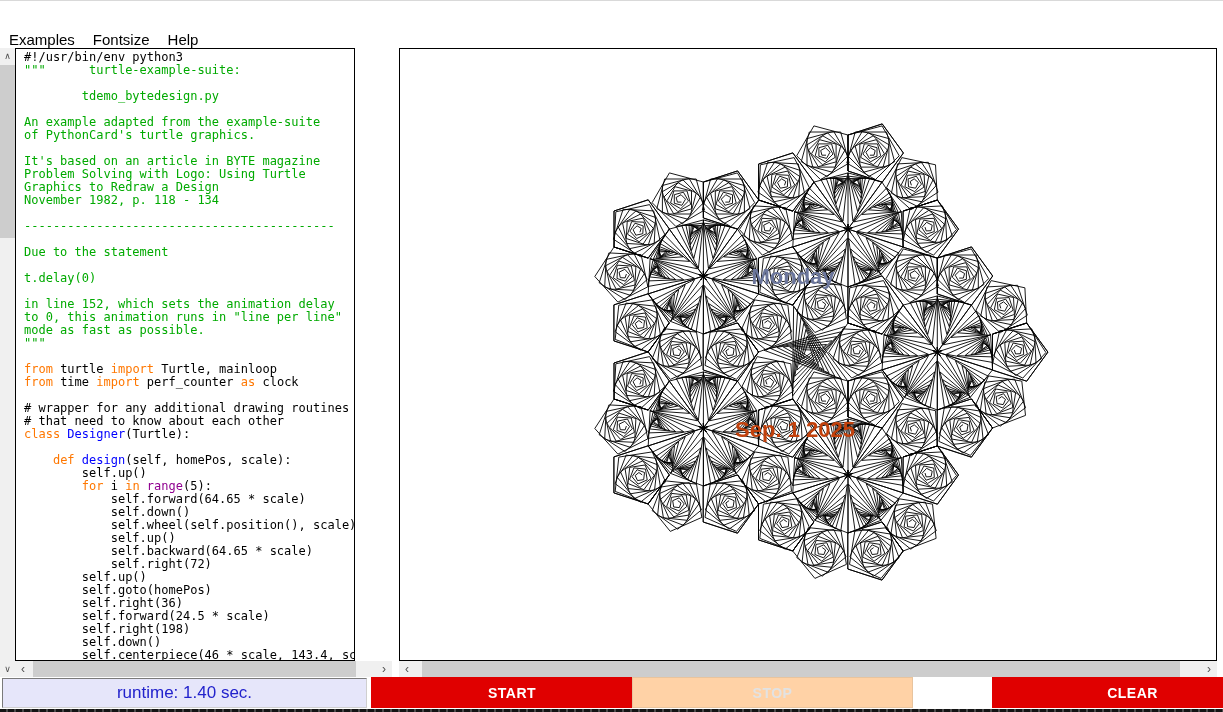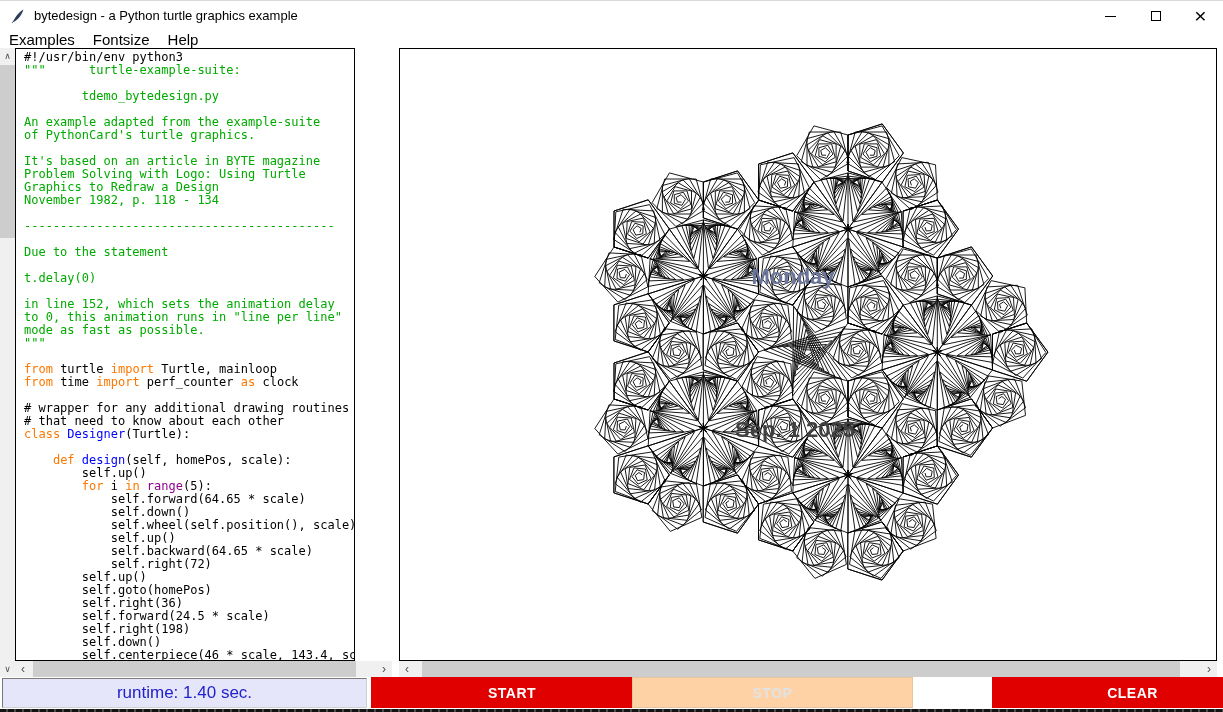--- a/index.html
+++ b/index.html
@@ -81,38 +81,20 @@
   .btn-2 { left:992px; width:281px; }
 
   .bottom-strip { position:absolute; left:0; top:708px; width:1223px; height:4px;
                   background:repeating-linear-gradient(90deg,#141414 0 6px,#4a4a4a 6px 8px); }
 </style>
 </head>
 <body>
 
 <div class="window">
 
-  <div class="titlebar">
-    <span class="app-icon">
-      <svg width="16" height="16" viewBox="0 0 16 16">
-        <path d="M3,14 C5,9 9,4 13.5,1.5 C12,6.5 8,11.5 4.5,13.5 Z" fill="#2e3d5c"></path>
-        <path d="M2.2,14.8 L9,7" stroke="#2e3d5c" stroke-width="1" fill="none"></path>
-      </svg>
-    </span>
-    <span class="title-text">bytedesign - a Python turtle graphics example</span>
-    <span class="win-btn min">
-        <span class="glyph-min"></span>
-      </span>
-    <span class="win-btn max">
-        <span class="glyph-max"></span>
-      </span>
-    <span class="win-btn close">
-        <span class="glyph-close">×</span>
-      </span>
-  </div>
 
   <div class="menubar" id="menubar">
       <span class="menu-item">Examples</span>
       <span class="menu-item">Fontsize</span>
       <span class="menu-item">Help</span>
     </div>
 
   <div class="main">
 
     <div class="vscroll">
@@ -125,21 +107,21 @@
     </div>
 
     <div class="sash"></div>
 
     <div class="canvas-wrap">
       <svg id="design-svg" width="816" height="611" viewBox="0 0 816 611">
           <path d="M571.4 349.9L592.6 379.0L571.4 408.2L537.2 397.0L537.2 361.0L571.4 349.9L592.6 379.0L570.4 406.4L538.9 392.4L544.2 359.1L576.9 355.7L588.5 385.7L563.0 404.2L539.2 384.9L551.4 357.6L580.2 362.1L583.1 390.4L557.3 400.3L541.5 378.5L558.0 358.2L581.1 368.5L577.3 392.8L553.6 395.3L545.3 373.8L563.4 360.7L580.1 374.2L571.7 393.2L551.9 390.1L549.8 370.9L567.1 364.3L577.6 378.7L566.9 391.9L552.0 385.3L554.5 370.0L569.1 368.4L574.1 381.5L563.4 389.2L553.8 381.4L558.5 370.7L569.3 372.4L570.4 382.5L561.6 385.9L556.5 378.9L561.5 372.8L568.0 375.7L567.0 382.0L561.4 382.6L559.7 378.0L563.0 375.6M571.4 349.9L592.6 379.0L571.4 408.2L537.2 397.0L537.2 361.0L571.4 349.9L592.6 379.0L625.5 366.4L621.8 332.1L588.5 326.9L575.1 357.0L600.2 377.2L625.6 358.7L614.6 330.1L584.8 333.2L580.3 362.0L606.2 373.6L623.6 352.1L607.8 330.4L583.4 339.7L586.1 364.9L610.4 368.8L620.1 347.0L602.1 332.5L584.1 345.6L591.8 365.7L612.5 363.6L615.6 343.8L598.0 335.9L586.4 350.3L596.8 364.7L612.7 358.6L611.0 342.4L595.7 340.0L589.7 353.5L600.6 362.3L611.2 354.5L606.8 342.9L595.2 344.1L593.4 354.9L602.7 359.0L608.6 351.7L603.6 344.7L596.2 347.5L597.0 354.6L603.2 355.6L605.5 350.5L601.8 347.5L598.5 349.9M592.5 285.1L626.7 274.0L647.9 303.1L626.7 332.2L592.5 321.1L592.5 285.1L626.7 274.0L645.9 303.5L622.8 329.1L592.8 313.8L599.6 281.6L631.8 279.9L641.5 309.8L615.8 326.5L593.5 306.5L606.8 280.5L634.6 286.4L636.0 314.0L610.4 322.3L596.2 300.4L613.2 281.6L635.1 292.7L630.1 316.1L607.1 317.3L600.2 296.0L618.3 284.3L633.7 298.2L624.6 316.1L605.8 312.1L604.8 293.6L621.7 288.1L631.0 302.3L620.1 314.4L606.3 307.4L609.4 293.0L623.3 292.2L627.4 304.8L616.9 311.6L608.3 303.8L613.2 294.0L623.2 296.1L623.7 305.5L615.4 308.2L611.1 301.6L615.9 296.3L621.6 299.2L620.4 304.7L615.6 304.9L614.3 301.0M592.5 285.1L626.7 274.0L647.9 303.1L626.7 332.2L592.5 321.1L592.5 285.1L626.7 274.0L624.9 238.8L591.1 231.6L575.8 261.6L600.3 283.7L627.3 266.2L617.6 236.3L587.0 237.9L580.7 267.1L606.7 280.4L625.7 259.3L610.7 236.1L585.1 244.4L586.5 270.5L611.3 275.7L622.5 253.8L604.7 237.9L585.4 250.4L592.3 271.7L613.8 270.5L618.1 250.2L600.3 241.1L587.4 255.4L597.5 271.0L614.4 265.5L613.5 248.5L597.6 245.1L590.6 258.9L601.5 268.8L613.2 261.2L609.1 248.6L596.7 249.3L594.3 260.7L604.0 265.6L610.8 258.1L605.7 250.2L597.5 252.9L597.9 260.7L604.8 262.2L607.7 256.6L603.6 252.8L599.5 255.4L600.8 259.3M537.3 245.0L537.3 209.0L571.5 197.9L592.7 227.0L571.5 256.1L537.3 245.0L537.3 209.0L571.3 199.9L588.6 229.7L564.7 253.6L536.2 237.1L544.5 206.0L576.0 206.0L583.9 235.6L558.0 250.6L537.4 230.0L551.6 205.4L578.3 212.5L578.3 239.4L553.0 246.2L540.4 224.2L557.8 206.8L578.4 218.7L572.4 241.0L550.1 241.0L544.5 220.2L562.5 209.8L576.7 224.0L567.1 240.7L549.2 235.9L549.2 218.1L565.6 213.7L573.7 227.8L562.8 238.7L550.0 231.4L553.6 217.9L566.8 217.9L570.1 229.9L559.9 235.7L552.2 228.0L557.3 219.2L566.4 221.7L566.4 230.3L558.8 232.3L555.2 226.2L559.7 221.7L564.6 224.5L563.3 229.1L559.2 229.1M537.3 245.0L537.3 209.0L571.5 197.9L592.7 227.0L571.5 256.1L537.3 245.0L537.3 209.0L503.3 199.9L486.0 229.7L509.9 253.6L538.4 237.1L530.1 206.0L498.6 206.0L490.7 235.6L516.6 250.6L537.2 230.0L523.0 205.4L496.3 212.5L496.3 239.4L521.6 246.2L534.2 224.2L516.8 206.8L496.2 218.7L502.2 241.0L524.5 241.0L530.1 220.2L512.1 209.8L497.9 224.0L507.5 240.7L525.4 235.9L525.4 218.1L509.0 213.7L500.9 227.8L511.8 238.7L524.6 231.4L521.0 217.9L507.8 217.9L504.5 229.9L514.7 235.7L522.4 228.0L517.3 219.2L508.2 221.7L508.2 230.3L515.8 232.3L519.4 226.2L514.9 221.7L510.0 224.5L511.3 229.1L515.4 229.1M482.1 285.1L447.9 274.0L447.9 238.0L482.1 226.8L503.3 256.0L482.1 285.1L447.9 274.0L449.7 238.8L483.5 231.6L498.8 261.6L474.3 283.7L447.3 266.2L457.0 236.3L487.6 237.9L493.9 267.1L467.9 280.4L448.9 259.3L463.9 236.1L489.5 244.4L488.1 270.5L463.3 275.7L452.1 253.8L469.9 237.9L489.2 250.4L482.3 271.7L460.8 270.5L456.5 250.2L474.3 241.1L487.2 255.4L477.1 271.0L460.2 265.5L461.1 248.5L477.0 245.1L484.0 258.9L473.1 268.8L461.4 261.2L465.5 248.6L477.9 249.3L480.3 260.7L470.6 265.6L463.8 258.1L468.9 250.2L477.1 252.9L476.7 260.7L469.8 262.2L466.9 256.6L471.0 252.8L475.1 255.4L473.8 259.3M482.1 285.1L447.9 274.0L447.9 238.0L482.1 226.8L503.3 256.0L482.1 285.1L447.9 274.0L428.7 303.5L451.8 329.1L481.8 313.8L475.0 281.6L442.8 279.9L433.1 309.8L458.8 326.5L481.1 306.5L467.8 280.5L440.0 286.4L438.6 314.0L464.2 322.3L478.4 300.4L461.4 281.6L439.5 292.7L444.5 316.1L467.5 317.3L474.4 296.0L456.3 284.3L440.9 298.2L450.0 316.1L468.8 312.1L469.8 293.6L452.9 288.1L443.6 302.3L454.5 314.4L468.3 307.4L465.2 293.0L451.3 292.2L447.2 304.8L457.7 311.6L466.3 303.8L461.4 294.0L451.4 296.1L450.9 305.5L459.2 308.2L463.5 301.6L458.7 296.3L453.0 299.2L454.2 304.7L459.0 304.9L460.3 301.0M537.3 303.0L537.3 298.0L537.3 361.0L504.3 348.3L536.7 312.3L530.1 359.1L506.9 346.2L534.7 322.9L525.0 356.9L509.1 344.9L532.2 330.5L521.4 354.8L510.8 344.2L529.5 335.9L518.9 352.8L512.2 343.9L526.9 339.6L517.3 351.1L513.2 343.7L524.6 342.1L516.3 349.6L514.0 343.8L522.7 343.8L515.7 348.5L514.6 343.9L521.0 344.8M537.3 303.0L537.3 298.0L537.3 361.0L570.3 348.3L537.9 312.3L544.5 359.1L567.7 346.2L539.9 322.9L549.6 356.9L565.5 344.9L542.4 330.5L553.2 354.8L563.8 344.2L545.1 335.9L555.7 352.8L562.4 343.9L547.7 339.6L557.3 351.1L561.4 343.7L550.0 342.1L558.3 349.6L560.6 343.8L551.9 343.8L558.9 348.5L560.0 343.9L553.6 344.8M537.3 303.0L532.5 301.5L592.5 320.9L570.2 348.4L546.0 306.5L588.4 327.2L569.0 345.3L555.4 311.6L584.8 331.4L568.5 342.8L561.9 316.4L581.6 334.1L568.3 340.9L566.2 320.6L579.0 335.9L568.4 339.5L568.9 324.2L576.9 336.9L568.6 338.5L570.6 327.1L575.2 337.4L568.9 337.7L571.6 329.5L573.9 337.6L569.2 337.2L572.0 331.4M537.3 303.0L532.5 301.5L592.5 320.9L590.6 285.6L546.3 305.3L592.9 313.5L587.8 287.4L557.0 306.7L592.4 307.9L585.9 289.1L565.0 306.6L591.5 303.9L584.7 290.6L571.0 305.7L590.3 300.9L583.9 291.7L575.4 304.5L589.2 298.9L583.5 292.7L578.4 303.1L588.2 297.4L583.3 293.5L580.6 301.7L587.2 296.5L583.2 294.1L582.0 300.4M537.3 303.0L534.4 307.0L571.4 256.1L590.7 285.8L543.3 295.8L576.1 261.8L587.3 285.9L551.0 288.4L579.0 266.6L584.8 285.7L557.6 283.8L580.6 270.5L583.0 285.2L563.0 281.0L581.4 273.5L581.6 284.7L567.2 279.5L581.7 275.8L580.7 284.2L570.6 278.8L581.7 277.6L580.1 283.7L573.1 278.6L581.5 278.9L579.7 283.3L575.0 278.8M537.3 303.0L534.4 307.0L571.4 256.1L537.2 246.9L542.3 295.1L564.5 253.4L538.1 250.2L546.9 285.4L559.0 252.1L539.1 252.5L549.3 277.7L554.9 251.7L540.1 254.1L550.3 271.8L551.7 251.9L541.0 255.2L550.4 267.3L549.4 252.3L541.8 255.9L550.1 263.9L547.7 252.9L542.4 256.4L549.4 261.4L546.6 253.5L543.0 256.6L548.7 259.7M537.3 303.0L540.2 307.0L503.2 256.1L537.4 246.9L532.3 295.1L510.1 253.4L536.5 250.2L527.7 285.4L515.6 252.1L535.5 252.5L525.3 277.7L519.7 251.7L534.5 254.1L524.3 271.8L522.9 251.9L533.6 255.2L524.2 267.3L525.2 252.3L532.8 255.9L524.5 263.9L526.9 252.9L532.2 256.4L525.2 261.4L528.0 253.5L531.6 256.6L525.9 259.7M537.3 303.0L540.2 307.0L503.2 256.1L483.9 285.8L531.3 295.8L498.5 261.8L487.3 285.9L523.6 288.4L495.6 266.6L489.8 285.7L517.0 283.8L494.0 270.5L491.6 285.2L511.6 281.0L493.2 273.5L493.0 284.7L507.4 279.5L492.9 275.8L493.9 284.2L504.0 278.8L492.9 277.6L494.5 283.7L501.5 278.6L493.1 278.9L494.9 283.3L499.6 278.8M537.3 303.0L542.1 301.5L482.1 320.9L484.0 285.6L528.3 305.3L481.7 313.5L486.8 287.4L517.6 306.7L482.2 307.9L488.7 289.1L509.6 306.6L483.1 303.9L489.9 290.6L503.6 305.7L484.3 300.9L490.7 291.7L499.2 304.5L485.4 298.9L491.1 292.7L496.2 303.1L486.4 297.4L491.3 293.5L494.0 301.7L487.4 296.5L491.4 294.1L492.6 300.4M537.3 303.0L542.1 301.5L482.1 320.9L504.4 348.4L528.6 306.5L486.2 327.2L505.6 345.3L519.2 311.6L489.8 331.4L506.1 342.8L512.7 316.4L493.0 334.1L506.3 340.9L508.4 320.6L495.6 335.9L506.2 339.5L505.7 324.2L497.7 336.9L506.0 338.5L504.0 327.1L499.4 337.4L505.7 337.7L503.0 329.5L500.7 337.6L505.4 337.2L502.6 331.4M537.3 303.0L504.4 348.3M537.3 303.0L484.0 285.7M537.3 303.0L537.3 247.0M537.3 303.0L590.6 285.7M537.3 303.0L570.2 348.3M413.9 472.9L392.7 502.0L358.5 490.9L358.5 454.9L392.7 443.8L413.9 472.9L392.7 502.0L359.8 489.4L363.4 455.1L396.7 449.8L410.1 479.9L385.1 500.2L359.7 481.7L370.7 453.1L400.4 456.2L405.0 485.0L379.0 496.6L361.6 475.1L377.4 453.3L401.8 462.7L399.2 487.9L374.9 491.8L365.2 470.0L383.1 455.5L401.2 468.6L393.4 488.7L372.8 486.5L369.6 466.7L387.2 458.9L398.9 473.3L388.4 487.7L372.6 481.6L374.3 465.4L389.6 463.0L395.6 476.4L384.7 485.2L374.0 477.5L378.5 465.9L390.1 467.1L391.8 477.9L382.5 482.0L376.6 474.7L381.7 467.7L389.0 470.5L388.3 477.6L382.0 478.6L379.7 473.5L383.5 470.4L386.8 472.8M413.9 472.9L392.7 502.0L358.5 490.9L358.5 454.9L392.7 443.8L413.9 472.9L392.7 502.0L414.9 529.4L446.4 515.4L441.1 482.1L408.3 478.6L396.8 508.7L422.2 527.2L446.1 507.9L433.9 480.5L405.1 485.1L402.1 513.3L427.9 523.2L443.7 501.5L427.3 481.2L404.1 491.5L408.0 515.8L431.7 518.3L440.0 496.8L421.9 483.6L405.1 497.2L413.6 516.2L433.4 513.1L435.4 493.9L418.1 487.3L407.7 501.6L418.4 514.8L433.2 508.2L430.8 492.9L416.2 491.4L411.2 504.4L421.8 512.2L431.5 504.4L426.7 493.7L416.0 495.4L414.9 505.5L423.7 508.9L428.8 501.9L423.8 495.8L417.3 498.7L418.3 504.9L423.9 505.5L425.6 501.0L422.3 498.6M482.0 472.9L503.2 502.0L482.0 531.1L447.8 520.0L447.8 484.0L482.0 472.9L503.2 502.0L481.0 529.4L449.5 515.4L454.8 482.1L487.6 478.6L499.1 508.7L473.7 527.2L449.8 507.9L462.0 480.5L490.8 485.1L493.8 513.3L468.0 523.2L452.2 501.5L468.6 481.2L491.8 491.5L487.9 515.8L464.2 518.3L456.0 496.8L474.0 483.6L490.8 497.2L482.3 516.2L462.5 513.1L460.5 493.9L477.8 487.3L488.2 501.6L477.5 514.8L462.7 508.2L465.1 492.9L479.8 491.4L484.8 504.4L474.1 512.2L464.4 504.4L469.2 493.7L480.0 495.4L481.0 505.5L472.2 508.9L467.2 501.9L472.1 495.8L478.6 498.7L477.6 504.9L472.1 505.5L470.3 501.0L473.6 498.6M482.0 472.9L503.2 502.0L482.0 531.1L447.8 520.0L447.8 484.0L482.0 472.9L503.2 502.0L536.1 489.4L532.5 455.1L499.2 449.8L485.8 479.9L510.8 500.2L536.3 481.7L525.3 453.1L495.5 456.2L490.9 485.0L516.9 496.6L534.3 475.1L518.5 453.3L494.1 462.7L496.7 487.9L521.0 491.8L530.7 470.0L512.8 455.5L494.7 468.6L502.5 488.7L523.2 486.5L526.3 466.7L508.7 458.9L497.0 473.3L507.5 487.7L523.3 481.6L521.6 465.4L506.3 463.0L500.4 476.4L511.2 485.2L521.9 477.5L517.4 465.9L505.8 467.1L504.1 477.9L513.4 482.0L519.3 474.7L514.2 467.7L506.9 470.5L507.6 477.6L513.9 478.6L516.2 473.5L512.4 470.4L509.1 472.8M503.1 408.0L537.4 396.9L558.5 426.0L537.4 455.2L503.1 444.0L503.1 408.0L537.4 396.9L556.5 426.5L533.5 452.1L503.4 436.8L510.3 404.6L542.4 402.9L552.2 432.8L526.4 449.5L504.2 429.5L517.4 403.5L545.2 409.4L546.7 437.0L521.1 445.3L506.9 423.4L523.8 404.5L545.8 415.7L540.8 439.0L517.7 440.2L510.9 419.0L528.9 407.3L544.4 421.2L535.3 439.0L516.4 435.0L515.5 416.5L532.4 411.0L541.6 425.3L530.7 437.4L517.0 430.3L520.0 415.9L534.0 415.2L538.0 427.8L527.6 434.5L518.9 426.7L523.9 417.0L533.8 419.1L534.3 428.5L526.1 431.2L521.8 424.6L526.6 419.3L532.2 422.2L531.1 427.6L526.2 427.9L525.0 424.0M503.1 408.0L537.4 396.9L558.5 426.0L537.4 455.2L503.1 444.0L503.1 408.0L537.4 396.9L535.5 361.7L501.8 354.6L486.5 384.6L511.0 406.7L538.0 389.1L528.3 359.2L497.6 360.8L491.4 390.1L517.4 403.3L536.4 382.2L521.3 359.0L495.8 367.4L497.1 393.4L521.9 398.7L533.1 376.8L515.4 360.8L496.0 373.4L502.9 394.6L524.5 393.5L528.8 373.2L510.9 364.1L498.0 378.4L508.1 393.9L525.0 388.4L524.1 371.5L508.2 368.1L501.2 381.9L512.1 391.7L523.9 384.1L519.8 371.6L507.4 372.2L504.9 383.6L514.7 388.6L521.5 381.1L516.3 373.2L508.1 375.8L508.5 383.7L515.5 385.2L518.4 379.5L514.2 375.8L510.2 378.4L511.4 382.3M448.0 368.0L448.0 332.0L482.2 320.8L503.4 350.0L482.2 379.1L448.0 368.0L448.0 332.0L482.0 322.9L499.2 352.7L475.4 376.6L446.8 360.1L455.2 329.0L486.6 329.0L494.6 358.6L468.7 373.6L448.0 352.9L462.2 328.4L488.9 335.5L488.9 362.4L463.7 369.1L451.0 347.2L468.4 329.8L489.1 341.7L483.1 364.0L460.8 364.0L455.2 343.2L473.2 332.8L487.4 346.9L477.7 363.6L459.8 358.9L459.8 341.1L476.3 336.7L484.4 350.8L473.4 361.7L460.7 354.3L464.3 340.9L477.5 340.9L480.7 352.9L470.6 358.7L462.9 351.0L468.0 342.2L477.0 344.6L477.0 353.3L469.4 355.3L465.9 349.1L470.4 344.6L475.2 347.4L474.0 352.1L469.9 352.1M448.0 368.0L448.0 332.0L482.2 320.8L503.4 350.0L482.2 379.1L448.0 368.0L448.0 332.0L413.9 322.9L396.7 352.7L420.5 376.6L449.1 360.1L440.7 329.0L409.3 329.0L401.3 358.6L427.3 373.6L447.9 352.9L433.7 328.4L407.0 335.5L407.0 362.4L432.2 369.1L444.9 347.2L427.5 329.8L406.9 341.7L412.8 364.0L435.1 364.0L440.7 343.2L422.7 332.8L408.5 346.9L418.2 363.6L436.1 358.9L436.1 341.1L419.6 336.7L411.5 350.8L422.5 361.7L435.2 354.3L431.6 340.9L418.4 340.9L415.2 352.9L425.3 358.7L433.0 351.0L427.9 342.2L418.9 344.6L418.9 353.3L426.5 355.3L430.0 349.1L425.5 344.6L420.7 347.4L421.9 352.1L426.0 352.1M448.0 426.0L452.7 424.4L392.8 443.9L394.6 408.5L438.9 428.3L392.4 436.5L397.5 410.4L428.3 429.7L392.9 430.9L399.3 412.1L420.2 429.6L393.8 426.8L400.6 413.5L414.2 428.7L394.9 423.9L401.3 414.7L409.9 427.4L396.0 421.8L401.8 415.7L406.8 426.0L397.1 420.4L402.0 416.5L404.7 424.7L398.0 419.5L402.1 417.0L403.2 423.4M448.0 426.0L452.7 424.4L392.8 443.9L415.1 471.4L439.3 429.4L396.8 450.1L416.2 468.2L429.9 434.5L400.5 454.4L416.8 465.8L423.4 439.3L403.6 457.1L416.9 463.9L419.1 443.6L406.3 458.8L416.8 462.5L416.3 447.2L408.4 459.8L416.6 461.4L414.6 450.1L410.1 460.4L416.4 460.7L413.7 452.5L411.4 460.6L416.1 460.2L413.3 454.3M448.0 426.0L448.0 421.0L448.0 484.0L414.9 471.3L447.3 435.3L440.8 482.1L417.5 469.2L445.4 445.8L435.6 479.9L419.7 467.9L442.8 453.5L432.0 477.8L421.5 467.2L440.1 458.9L429.6 475.8L422.8 466.8L437.6 462.6L428.0 474.1L423.9 466.7L435.3 465.1L427.0 472.6L424.7 466.7L433.3 466.7L426.4 471.4L425.3 466.8L431.7 467.7M448.0 426.0L448.0 421.0L448.0 484.0L481.0 471.3L448.6 435.3L455.1 482.1L478.4 469.2L450.5 445.8L460.3 479.9L476.2 467.9L453.1 453.5L463.9 477.8L474.4 467.2L455.8 458.9L466.3 475.8L473.1 466.8L458.3 462.6L467.9 474.1L472.0 466.7L460.6 465.1L469.0 472.6L471.2 466.7L462.6 466.7L469.6 471.4L470.6 466.8L464.2 467.7M448.0 426.0L443.2 424.4L503.1 443.9L480.8 471.4L456.6 429.4L499.1 450.1L479.7 468.2L466.1 434.5L495.4 454.4L479.1 465.8L472.5 439.3L492.3 457.1L479.0 463.9L476.8 443.6L489.7 458.8L479.1 462.5L479.6 447.2L487.5 459.8L479.3 461.4L481.3 450.1L485.8 460.4L479.5 460.7L482.2 452.5L484.5 460.6L479.8 460.2L482.7 454.3M448.0 426.0L443.2 424.4L503.1 443.9L501.3 408.5L457.0 428.3L503.5 436.5L498.5 410.4L467.6 429.7L503.1 430.9L496.6 412.1L475.7 429.6L502.1 426.8L495.3 413.5L481.7 428.7L501.0 423.9L494.6 414.7L486.0 427.4L499.9 421.8L494.1 415.7L489.1 426.0L498.8 420.4L493.9 416.5L491.2 424.7L497.9 419.5L493.8 417.0L492.7 423.4M448.0 426.0L445.0 430.0L482.0 379.0L501.3 408.7L453.9 418.8L486.7 384.8L498.0 408.9L461.7 411.4L489.6 389.6L495.5 408.6L468.3 406.7L491.3 393.4L493.6 408.2L473.6 403.9L492.1 396.5L492.3 407.7L477.9 402.4L492.4 398.8L491.4 407.1L481.2 401.7L492.4 400.6L490.7 406.7L483.8 401.6L492.2 401.9L490.3 406.2L485.7 401.7M448.0 426.0L445.0 430.0L482.0 379.0L447.9 369.9L452.9 418.1L475.1 376.4L448.8 373.1L457.6 408.4L469.7 375.1L449.8 375.4L460.0 400.7L465.5 374.7L450.8 377.1L461.0 394.8L462.4 374.9L451.7 378.2L461.1 390.2L460.1 375.3L452.4 378.9L460.7 386.9L458.4 375.9L453.1 379.3L460.1 384.4L457.2 376.5L453.6 379.6L459.4 382.6M448.0 426.0L450.9 430.0L413.9 379.0L448.1 369.9L443.0 418.1L420.8 376.4L447.2 373.1L438.4 408.4L426.2 375.1L446.1 375.4L435.9 400.7L430.4 374.7L445.2 377.1L434.9 394.8L433.5 374.9L444.2 378.2L434.8 390.2L435.9 375.3L443.5 378.9L435.2 386.9L437.5 375.9L442.8 379.3L435.8 384.4L438.7 376.5L442.3 379.6L436.6 382.6M448.0 426.0L450.9 430.0L413.9 379.0L394.6 408.7L442.0 418.8L409.2 384.8L397.9 408.9L434.2 411.4L406.3 389.6L400.5 408.6L427.7 406.7L404.6 393.4L402.3 408.2L422.3 403.9L403.8 396.5L403.6 407.7L418.0 402.4L403.5 398.8L404.5 407.1L414.7 401.7L403.6 400.6L405.2 406.7L412.2 401.6L403.8 401.9L405.6 406.2L410.3 401.7M448.0 426.0L394.7 408.7M448.0 426.0L448.0 370.0M448.0 426.0L501.2 408.7M448.0 426.0L480.9 471.3M448.0 426.0L415.0 471.3M248.2 361.1L214.0 350.0L214.0 314.0L248.2 302.8L269.4 332.0L248.2 361.1L214.0 350.0L215.8 314.8L249.6 307.6L264.9 337.6L240.4 359.7L213.4 342.2L223.1 312.3L253.7 313.9L259.9 343.1L234.0 356.4L215.0 335.3L230.0 312.1L255.6 320.4L254.2 346.5L229.4 351.7L218.2 329.8L236.0 313.9L255.3 326.4L248.4 347.7L226.9 346.5L222.6 326.2L240.4 317.1L253.3 331.4L243.2 347.0L226.3 341.5L227.2 324.5L243.1 321.1L250.1 334.9L239.2 344.8L227.5 337.2L231.6 324.6L244.0 325.3L246.4 336.7L236.7 341.6L229.9 334.1L235.0 326.2L243.2 328.9L242.8 336.7L235.9 338.2L233.0 332.6L237.1 328.8L241.2 331.4L239.9 335.3M248.2 361.1L214.0 350.0L214.0 314.0L248.2 302.8L269.4 332.0L248.2 361.1L214.0 350.0L194.8 379.5L217.9 405.1L247.9 389.8L241.1 357.6L208.9 355.9L199.2 385.8L224.9 402.5L247.2 382.5L233.9 356.5L206.1 362.4L204.7 390.0L230.3 398.3L244.5 376.4L227.5 357.6L205.6 368.7L210.6 392.1L233.6 393.3L240.5 372.0L222.4 360.3L207.0 374.2L216.1 392.1L234.9 388.1L235.9 369.6L219.0 364.1L209.7 378.3L220.6 390.4L234.4 383.4L231.3 369.0L217.4 368.2L213.3 380.8L223.7 387.6L232.4 379.8L227.5 370.0L217.5 372.1L217.0 381.5L225.3 384.2L229.6 377.6L224.8 372.3L219.1 375.2L220.3 380.7L225.1 380.9L226.4 377.0M269.3 425.9L248.1 455.0L213.9 443.9L213.9 407.9L248.1 396.8L269.3 425.9L248.1 455.0L215.2 442.4L218.8 408.1L252.2 402.9L265.6 433.0L240.5 453.2L215.1 434.7L226.1 406.1L255.8 409.2L260.4 438.0L234.5 449.6L217.1 428.1L232.9 406.4L257.3 415.7L254.6 440.9L230.3 444.8L220.6 423.0L238.5 408.5L256.6 421.6L248.9 441.7L228.2 439.6L225.1 419.8L242.7 411.9L254.3 426.3L243.9 440.7L228.0 434.6L229.7 418.4L245.0 416.0L251.0 429.5L240.1 438.3L229.5 430.5L233.9 418.9L245.5 420.1L247.2 430.9L238.0 435.0L232.0 427.7L237.1 420.7L244.5 423.5L243.7 430.6L237.5 431.6L235.2 426.5L238.9 423.5L242.2 425.9M269.3 425.9L248.1 455.0L213.9 443.9L213.9 407.9L248.1 396.8L269.3 425.9L248.1 455.0L270.3 482.4L301.8 468.4L296.5 435.1L263.8 431.7L252.2 461.7L277.7 480.2L301.5 460.9L289.3 433.6L260.5 438.1L257.6 466.4L283.4 476.3L299.2 454.5L282.7 434.2L259.6 444.5L263.4 468.8L287.1 471.3L295.4 449.8L277.3 436.7L260.6 450.2L269.0 469.2L288.8 466.1L290.8 446.9L273.6 440.3L263.1 454.7L273.8 467.9L288.7 461.3L286.2 446.0L271.6 444.4L266.6 457.5L277.3 465.2L286.9 457.4L282.2 446.7L271.4 448.4L270.3 458.5L279.1 461.9L284.2 454.9L279.2 448.8L272.7 451.7L273.7 458.0L279.3 458.6L281.0 454.0L277.7 451.6M337.5 425.9L358.6 455.0L337.5 484.2L303.2 473.0L303.2 437.0L337.5 425.9L358.6 455.0L336.5 482.4L305.0 468.4L310.2 435.1L343.0 431.7L354.6 461.7L329.1 480.2L305.3 460.9L317.5 433.6L346.3 438.1L349.2 466.4L323.4 476.3L307.6 454.5L324.1 434.2L347.2 444.5L343.4 468.8L319.7 471.3L311.4 449.8L329.5 436.7L346.2 450.2L337.7 469.2L318.0 466.1L315.9 446.9L333.2 440.3L343.7 454.7L333.0 467.9L318.1 461.3L320.6 446.0L335.2 444.4L340.2 457.5L329.5 465.2L319.9 457.4L324.6 446.7L335.4 448.4L336.5 458.5L327.7 461.9L322.6 454.9L327.6 448.8L334.1 451.7L333.1 458.0L327.5 458.6L325.8 454.0L329.1 451.6M337.5 425.9L358.6 455.0L337.5 484.2L303.2 473.0L303.2 437.0L337.5 425.9L358.6 455.0L391.5 442.4L387.9 408.1L354.6 402.9L341.2 433.0L366.3 453.2L391.7 434.7L380.7 406.1L350.9 409.2L346.4 438.0L372.3 449.6L389.7 428.1L373.9 406.4L349.5 415.7L352.2 440.9L376.5 444.8L386.2 423.0L368.2 408.5L350.2 421.6L357.9 441.7L378.6 439.6L381.7 419.8L364.1 411.9L352.5 426.3L362.9 440.7L378.8 434.6L377.1 418.4L361.8 416.0L355.8 429.5L366.6 438.3L377.3 430.5L372.9 418.9L361.3 420.1L359.5 430.9L368.8 435.0L374.7 427.7L369.7 420.7L362.3 423.5L363.0 430.6L369.3 431.6L371.6 426.5L367.8 423.5L364.5 425.9M358.6 361.1L392.8 350.0L414.0 379.1L392.8 408.2L358.6 397.1L358.6 361.1L392.8 350.0L412.0 379.5L388.9 405.1L358.9 389.8L365.7 357.6L397.9 355.9L407.6 385.8L381.9 402.5L359.6 382.5L372.9 356.5L400.6 362.4L402.1 390.0L376.5 398.3L362.3 376.4L379.3 357.6L401.2 368.7L396.2 392.1L373.2 393.3L366.3 372.0L384.4 360.3L399.8 374.2L390.7 392.1L371.9 388.1L370.9 369.6L387.8 364.1L397.1 378.3L386.2 390.4L372.4 383.4L375.5 369.0L389.4 368.2L393.5 380.8L383.0 387.6L374.4 379.8L379.3 370.0L389.3 372.1L389.7 381.5L381.5 384.2L377.2 377.6L382.0 372.3L387.7 375.2L386.5 380.7L381.7 380.9L380.4 377.0M358.6 361.1L392.8 350.0L414.0 379.1L392.8 408.2L358.6 397.1L358.6 361.1L392.8 350.0L390.9 314.8L357.2 307.6L341.9 337.6L366.4 359.7L393.4 342.2L383.7 312.3L353.1 313.9L346.8 343.1L372.8 356.4L391.8 335.3L376.8 312.1L351.2 320.4L352.6 346.5L377.4 351.7L388.5 329.8L370.8 313.9L351.5 326.4L358.4 347.7L379.9 346.5L384.2 326.2L366.4 317.1L353.5 331.4L363.6 347.0L380.4 341.5L379.6 324.5L363.7 321.1L356.6 334.9L367.6 344.8L379.3 337.2L375.2 324.6L362.8 325.3L360.4 336.7L370.1 341.6L376.9 334.1L371.8 326.2L363.6 328.9L364.0 336.7L370.9 338.2L373.8 332.6L369.7 328.8L365.6 331.4L366.9 335.3M303.4 379.0L306.3 383.0L269.3 332.1L303.5 322.9L298.4 371.1L276.2 329.4L302.6 326.2L293.8 361.4L281.7 328.1L301.6 328.5L291.4 353.7L285.8 327.7L300.6 330.1L290.4 347.8L289.0 327.9L299.7 331.2L290.2 343.3L291.3 328.3L298.9 331.9L290.6 339.9L293.0 328.9L298.2 332.4L291.3 337.4L294.1 329.5L297.7 332.6L292.0 335.7M303.4 379.0L306.3 383.0L269.3 332.1L250.0 361.8L297.4 371.8L264.6 337.8L253.4 361.9L289.6 364.4L261.7 342.6L255.9 361.7L283.1 359.8L260.1 346.5L257.7 361.2L277.7 357.0L259.3 349.5L259.1 360.7L273.5 355.5L259.0 351.8L260.0 360.2L270.1 354.8L259.0 353.6L260.6 359.7L267.6 354.6L259.2 354.9L261.0 359.3L265.7 354.8M303.4 379.0L308.1 377.5L248.2 396.9L250.1 361.6L294.4 381.3L247.8 389.5L252.9 363.4L283.7 382.7L248.3 383.9L254.8 365.1L275.7 382.6L249.2 379.9L256.0 366.6L269.7 381.7L250.3 376.9L256.8 367.7L265.3 380.5L251.5 374.9L257.2 368.7L262.3 379.1L252.5 373.4L257.4 369.5L260.1 377.7L253.5 372.5L257.5 370.1L258.6 376.4M303.4 379.0L308.1 377.5L248.2 396.9L270.5 424.4L294.7 382.5L252.3 403.2L271.7 421.3L285.3 387.6L255.9 407.4L272.2 418.8L278.8 392.4L259.1 410.1L272.4 416.9L274.5 396.6L261.7 411.9L272.3 415.5L271.8 400.2L263.8 412.9L272.1 414.5L270.1 403.1L265.5 413.4L271.8 413.7L269.1 405.5L266.8 413.6L271.5 413.2L268.7 407.4M303.4 379.0L303.4 374.0L303.4 437.0L270.4 424.3L302.8 388.3L296.2 435.1L273.0 422.2L300.8 398.9L291.1 432.9L275.2 420.9L298.3 406.5L287.5 430.8L276.9 420.2L295.6 411.9L285.0 428.8L278.3 419.9L293.0 415.6L283.4 427.1L279.3 419.7L290.7 418.1L282.4 425.6L280.1 419.8L288.8 419.8L281.8 424.5L280.7 419.9L287.1 420.8M303.4 379.0L303.4 374.0L303.4 437.0L336.4 424.3L304.0 388.3L310.6 435.1L333.8 422.2L306.0 398.9L315.7 432.9L331.6 420.9L308.5 406.5L319.3 430.8L329.9 420.2L311.2 411.9L321.8 428.8L328.5 419.9L313.8 415.6L323.4 427.1L327.4 419.7L316.1 418.1L324.4 425.6L326.6 419.8L318.0 419.8L325.0 424.5L326.1 419.9L319.7 420.8M303.4 379.0L298.6 377.5L358.6 396.9L336.3 424.4L312.1 382.5L354.5 403.2L335.1 421.3L321.5 387.6L350.9 407.4L334.6 418.8L328.0 392.4L347.7 410.1L334.4 416.9L332.3 396.6L345.1 411.9L334.5 415.5L335.0 400.2L343.0 412.9L334.7 414.5L336.7 403.1L341.3 413.4L335.0 413.7L337.6 405.5L340.0 413.6L335.3 413.2L338.1 407.4M303.4 379.0L298.6 377.5L358.6 396.9L356.7 361.6L312.4 381.3L359.0 389.5L353.9 363.4L323.1 382.7L358.5 383.9L352.0 365.1L331.1 382.6L357.6 379.9L350.8 366.6L337.1 381.7L356.4 376.9L350.0 367.7L341.4 380.5L355.3 374.9L349.6 368.7L344.5 379.1L354.2 373.4L349.4 369.5L346.7 377.7L353.3 372.5L349.3 370.1L348.1 376.4M303.4 379.0L300.5 383.0L337.5 332.1L356.8 361.8L309.4 371.8L342.2 337.8L353.4 361.9L317.1 364.4L345.1 342.6L350.9 361.7L323.7 359.8L346.7 346.5L349.0 361.2L329.1 357.0L347.5 349.5L347.7 360.7L333.3 355.5L347.8 351.8L346.8 360.2L336.6 354.8L347.8 353.6L346.2 359.7L339.2 354.6L347.6 354.9L345.7 359.3L341.1 354.8M303.4 379.0L300.5 383.0L337.5 332.1L303.3 322.9L308.4 371.1L330.5 329.4L304.2 326.2L313.0 361.4L325.1 328.1L305.2 328.5L315.4 353.7L320.9 327.7L306.2 330.1L316.4 347.8L317.8 327.9L307.1 331.2L316.5 343.3L315.5 328.3L307.9 331.9L316.2 339.9L313.8 328.9L308.5 332.4L315.5 337.4L312.6 329.5L309.1 332.6L314.8 335.7M303.4 379.0L303.4 323.0M303.4 379.0L356.7 361.7M303.4 379.0L336.3 424.3M303.4 379.0L270.5 424.3M303.4 379.0L250.1 361.7M303.4 169.0L303.4 133.0L337.6 121.9L358.8 151.0L337.6 180.1L303.4 169.0L303.4 133.0L337.4 123.9L354.7 153.7L330.8 177.6L302.3 161.1L310.6 130.0L342.1 130.0L350.0 159.6L324.1 174.6L303.5 154.0L317.7 129.4L344.4 136.5L344.4 163.4L319.1 170.2L306.5 148.2L323.9 130.8L344.5 142.7L338.5 165.0L316.2 165.0L310.6 144.2L328.6 133.8L342.8 148.0L333.2 164.7L315.3 159.9L315.3 142.1L331.7 137.7L339.8 151.8L328.9 162.7L316.1 155.4L319.7 141.9L332.9 141.9L336.2 153.9L326.0 159.7L318.3 152.0L323.4 143.2L332.5 145.7L332.5 154.3L324.9 156.3L321.3 150.2L325.8 145.7L330.7 148.5L329.4 153.1L325.3 153.1M303.4 169.0L303.4 133.0L337.6 121.9L358.8 151.0L337.6 180.1L303.4 169.0L303.4 133.0L269.4 123.9L252.1 153.7L276.0 177.6L304.5 161.1L296.2 130.0L264.7 130.0L256.8 159.6L282.7 174.6L303.3 154.0L289.1 129.4L262.4 136.5L262.4 163.4L287.7 170.2L300.3 148.2L282.9 130.8L262.3 142.7L268.3 165.0L290.6 165.0L296.2 144.2L278.2 133.8L264.0 148.0L273.6 164.7L291.5 159.9L291.5 142.1L275.1 137.7L267.0 151.8L277.9 162.7L290.7 155.4L287.0 141.9L273.8 141.9L270.6 153.9L280.7 159.7L288.5 152.0L283.4 143.2L274.3 145.7L274.3 154.3L281.9 156.3L285.5 150.2L281.0 145.7L276.1 148.5L277.4 153.1L281.5 153.1M248.2 209.1L214.0 198.0L214.0 162.0L248.2 150.8L269.4 180.0L248.2 209.1L214.0 198.0L215.8 162.8L249.6 155.6L264.9 185.6L240.4 207.7L213.4 190.2L223.1 160.3L253.7 161.9L259.9 191.1L234.0 204.4L215.0 183.3L230.0 160.1L255.6 168.4L254.2 194.5L229.4 199.7L218.2 177.8L236.0 161.9L255.3 174.4L248.4 195.7L226.9 194.5L222.6 174.2L240.4 165.1L253.3 179.4L243.2 195.0L226.3 189.5L227.2 172.5L243.1 169.1L250.1 182.9L239.2 192.8L227.5 185.2L231.6 172.6L244.0 173.2L246.4 184.7L236.7 189.6L229.9 182.1L235.0 174.2L243.2 176.9L242.8 184.7L235.9 186.2L233.0 180.6L237.1 176.8L241.2 179.4L239.9 183.3M248.2 209.1L214.0 198.0L214.0 162.0L248.2 150.8L269.4 180.0L248.2 209.1L214.0 198.0L194.8 227.5L217.9 253.1L247.9 237.8L241.1 205.6L208.9 203.9L199.2 233.8L224.9 250.5L247.2 230.5L233.9 204.5L206.1 210.4L204.7 238.0L230.3 246.3L244.5 224.4L227.5 205.6L205.6 216.7L210.6 240.1L233.6 241.3L240.5 220.0L222.4 208.3L207.0 222.2L216.1 240.1L234.9 236.1L235.9 217.6L219.0 212.1L209.7 226.3L220.6 238.4L234.4 231.4L231.3 217.0L217.4 216.2L213.3 228.8L223.7 235.6L232.4 227.8L227.5 218.0L217.5 220.1L217.0 229.5L225.3 232.2L229.6 225.6L224.8 220.3L219.1 223.2L220.3 228.7L225.1 228.9L226.4 225.0M269.3 273.9L248.1 303.0L213.9 291.9L213.9 255.9L248.1 244.8L269.3 273.9L248.1 303.0L215.2 290.4L218.8 256.1L252.2 250.9L265.6 281.0L240.5 301.2L215.1 282.7L226.1 254.1L255.8 257.2L260.4 286.0L234.5 297.6L217.1 276.1L232.9 254.4L257.3 263.7L254.6 288.9L230.3 292.8L220.6 271.0L238.5 256.5L256.6 269.6L248.9 289.7L228.2 287.6L225.1 267.8L242.7 259.9L254.3 274.3L243.9 288.7L228.0 282.6L229.7 266.4L245.0 264.0L251.0 277.5L240.1 286.3L229.5 278.5L233.9 266.9L245.5 268.1L247.2 278.9L238.0 283.0L232.0 275.7L237.1 268.7L244.5 271.5L243.7 278.6L237.5 279.6L235.2 274.5L238.9 271.5L242.2 273.9M269.3 273.9L248.1 303.0L213.9 291.9L213.9 255.9L248.1 244.8L269.3 273.9L248.1 303.0L270.3 330.4L301.8 316.4L296.5 283.1L263.8 279.7L252.2 309.7L277.7 328.2L301.5 308.9L289.3 281.6L260.5 286.1L257.6 314.4L283.4 324.3L299.2 302.5L282.7 282.2L259.6 292.5L263.4 316.8L287.1 319.3L295.4 297.8L277.3 284.7L260.6 298.2L269.0 317.2L288.8 314.1L290.8 294.9L273.6 288.3L263.1 302.7L273.8 315.9L288.7 309.3L286.2 294.0L271.6 292.4L266.6 305.5L277.3 313.2L286.9 305.4L282.2 294.7L271.4 296.4L270.3 306.5L279.1 309.9L284.2 302.9L279.2 296.8L272.7 299.7L273.7 306.0L279.3 306.6L281.0 302.0L277.7 299.6M337.5 273.9L358.6 303.0L337.5 332.2L303.2 321.0L303.2 285.0L337.5 273.9L358.6 303.0L336.5 330.4L305.0 316.4L310.2 283.1L343.0 279.7L354.6 309.7L329.1 328.2L305.3 308.9L317.5 281.6L346.3 286.1L349.2 314.4L323.4 324.3L307.6 302.5L324.1 282.2L347.2 292.5L343.4 316.8L319.7 319.3L311.4 297.8L329.5 284.7L346.2 298.2L337.7 317.2L318.0 314.1L315.9 294.9L333.2 288.3L343.7 302.7L333.0 315.9L318.1 309.3L320.6 294.0L335.2 292.4L340.2 305.5L329.5 313.2L319.9 305.4L324.6 294.7L335.4 296.4L336.5 306.5L327.7 309.9L322.6 302.9L327.6 296.8L334.1 299.7L333.1 306.0L327.5 306.6L325.8 302.0L329.1 299.6M337.5 273.9L358.6 303.0L337.5 332.2L303.2 321.0L303.2 285.0L337.5 273.9L358.6 303.0L391.5 290.4L387.9 256.1L354.6 250.9L341.2 281.0L366.3 301.2L391.7 282.7L380.7 254.1L350.9 257.2L346.4 286.0L372.3 297.6L389.7 276.1L373.9 254.4L349.5 263.7L352.2 288.9L376.5 292.8L386.2 271.0L368.2 256.5L350.2 269.6L357.9 289.7L378.6 287.6L381.7 267.8L364.1 259.9L352.5 274.3L362.9 288.7L378.8 282.6L377.1 266.4L361.8 264.0L355.8 277.5L366.6 286.3L377.3 278.5L372.9 266.9L361.3 268.1L359.5 278.9L368.8 283.0L374.7 275.7L369.7 268.7L362.3 271.5L363.0 278.6L369.3 279.6L371.6 274.5L367.8 271.5L364.5 273.9M303.4 227.0L300.5 231.0L337.5 180.1L356.8 209.8L309.4 219.8L342.2 185.8L353.4 209.9L317.1 212.4L345.1 190.6L350.9 209.7L323.7 207.8L346.7 194.5L349.0 209.2L329.1 205.0L347.5 197.5L347.7 208.7L333.3 203.5L347.8 199.8L346.8 208.2L336.6 202.8L347.8 201.6L346.2 207.7L339.2 202.6L347.6 202.9L345.7 207.3L341.1 202.8M303.4 227.0L300.5 231.0L337.5 180.1L303.3 170.9L308.4 219.1L330.5 177.4L304.2 174.2L313.0 209.4L325.1 176.1L305.2 176.5L315.4 201.7L320.9 175.7L306.2 178.1L316.4 195.8L317.8 175.9L307.1 179.2L316.5 191.3L315.5 176.3L307.9 179.9L316.2 187.9L313.8 176.9L308.5 180.3L315.5 185.4L312.6 177.5L309.1 180.6L314.8 183.7M303.4 227.0L306.3 231.0L269.3 180.1L303.5 170.9L298.4 219.1L276.2 177.4L302.6 174.2L293.8 209.4L281.7 176.1L301.6 176.5L291.4 201.7L285.8 175.7L300.6 178.1L290.4 195.8L289.0 175.9L299.7 179.2L290.2 191.3L291.3 176.3L298.9 179.9L290.6 187.9L293.0 176.9L298.2 180.3L291.3 185.4L294.1 177.5L297.7 180.6L292.0 183.7M303.4 227.0L306.3 231.0L269.3 180.1L250.0 209.8L297.4 219.8L264.6 185.8L253.4 209.9L289.6 212.4L261.7 190.6L255.9 209.7L283.1 207.8L260.1 194.5L257.7 209.2L277.7 205.0L259.3 197.5L259.1 208.7L273.5 203.5L259.0 199.8L260.0 208.2L270.1 202.8L259.0 201.6L260.6 207.7L267.6 202.6L259.2 202.9L261.0 207.3L265.7 202.8M303.4 227.0L308.1 225.5L248.2 244.9L250.1 209.6L294.4 229.3L247.8 237.5L252.9 211.4L283.7 230.7L248.3 231.9L254.8 213.1L275.7 230.6L249.2 227.9L256.0 214.5L269.7 229.7L250.3 224.9L256.8 215.7L265.3 228.5L251.5 222.9L257.2 216.7L262.3 227.1L252.5 221.4L257.4 217.5L260.1 225.7L253.5 220.5L257.5 218.1L258.6 224.4M303.4 227.0L308.1 225.5L248.2 244.9L270.5 272.4L294.7 230.5L252.3 251.2L271.7 269.3L285.3 235.6L255.9 255.4L272.2 266.8L278.8 240.4L259.1 258.1L272.4 264.9L274.5 244.6L261.7 259.9L272.3 263.5L271.8 248.2L263.8 260.9L272.1 262.5L270.1 251.1L265.5 261.4L271.8 261.7L269.1 253.5L266.8 261.6L271.5 261.2L268.7 255.4M303.4 227.0L303.4 222.0L303.4 285.0L270.4 272.3L302.8 236.3L296.2 283.1L273.0 270.2L300.8 246.9L291.1 280.9L275.2 268.9L298.3 254.5L287.5 278.8L276.9 268.2L295.6 259.9L285.0 276.8L278.3 267.9L293.0 263.6L283.4 275.1L279.3 267.7L290.7 266.1L282.4 273.6L280.1 267.8L288.8 267.8L281.8 272.5L280.7 267.9L287.1 268.8M303.4 227.0L303.4 222.0L303.4 285.0L336.4 272.3L304.0 236.3L310.6 283.1L333.8 270.2L306.0 246.9L315.7 280.9L331.6 268.9L308.5 254.5L319.3 278.8L329.9 268.2L311.2 259.9L321.8 276.8L328.5 267.9L313.8 263.6L323.4 275.1L327.4 267.7L316.1 266.1L324.4 273.6L326.6 267.8L318.0 267.8L325.0 272.5L326.1 267.9L319.7 268.8M303.4 227.0L298.6 225.5L358.6 244.9L336.3 272.4L312.1 230.5L354.5 251.2L335.1 269.3L321.5 235.6L350.9 255.4L334.6 266.8L328.0 240.4L347.7 258.1L334.4 264.9L332.3 244.6L345.1 259.9L334.5 263.5L335.0 248.2L343.0 260.9L334.7 262.5L336.7 251.1L341.3 261.4L335.0 261.7L337.6 253.5L340.0 261.6L335.3 261.2L338.1 255.4M303.4 227.0L298.6 225.5L358.6 244.9L356.7 209.6L312.4 229.3L359.0 237.5L353.9 211.4L323.1 230.7L358.5 231.9L352.0 213.1L331.1 230.6L357.6 227.9L350.8 214.5L337.1 229.7L356.4 224.9L350.0 215.7L341.4 228.5L355.3 222.9L349.6 216.7L344.5 227.1L354.2 221.4L349.4 217.5L346.7 225.7L353.3 220.5L349.3 218.1L348.1 224.4M303.4 227.0L356.7 209.7M303.4 227.0L336.3 272.3M303.4 227.0L270.5 272.3M303.4 227.0L250.1 209.7M303.4 227.0L303.4 171.0M503.1 162.1L537.4 151.0L558.5 180.1L537.4 209.2L503.1 198.1L503.1 162.1L537.4 151.0L556.5 180.5L533.5 206.2L503.4 190.9L510.3 158.6L542.4 156.9L552.2 186.8L526.4 203.5L504.2 183.5L517.4 157.5L545.2 163.4L546.7 191.0L521.1 199.3L506.9 177.4L523.8 158.6L545.8 169.8L540.8 193.1L517.7 194.3L510.9 173.1L528.9 161.3L544.4 175.2L535.3 193.1L516.4 189.1L515.5 170.6L532.4 165.1L541.6 179.4L530.7 191.4L517.0 184.4L520.0 170.0L534.0 169.3L538.0 181.8L527.6 188.6L518.9 180.8L523.9 171.1L533.8 173.2L534.3 182.6L526.1 185.2L521.8 178.6L526.6 173.3L532.2 176.2L531.1 181.7L526.2 181.9L525.0 178.1M503.1 162.1L537.4 151.0L558.5 180.1L537.4 209.2L503.1 198.1L503.1 162.1L537.4 151.0L535.5 115.8L501.8 108.6L486.5 138.7L511.0 160.7L538.0 143.2L528.3 113.3L497.6 114.9L491.4 144.2L517.4 157.4L536.4 136.3L521.3 113.1L495.8 121.4L497.1 147.5L521.9 152.8L533.1 130.8L515.4 114.9L496.0 127.5L502.9 148.7L524.5 147.6L528.8 127.2L510.9 118.1L498.0 132.5L508.1 148.0L525.0 142.5L524.1 125.5L508.2 122.1L501.2 135.9L512.1 145.8L523.9 138.2L519.8 125.6L507.4 126.3L504.9 137.7L514.7 142.7L521.5 135.1L516.3 127.2L508.1 129.9L508.5 137.8L515.5 139.2L518.4 133.6L514.2 129.8L510.2 132.5L511.4 136.3M448.0 122.0L448.0 86.0L482.2 74.9L503.4 104.0L482.2 133.2L448.0 122.0L448.0 86.0L482.0 76.9L499.2 106.8L475.4 130.6L446.8 114.1L455.2 83.0L486.6 83.0L494.6 112.7L468.7 127.6L448.0 107.0L462.2 82.4L488.9 89.6L488.9 116.4L463.7 123.2L451.0 101.2L468.4 83.8L489.1 95.8L483.1 118.1L460.8 118.1L455.2 97.2L473.2 86.8L487.4 101.0L477.7 117.7L459.8 112.9L459.8 95.1L476.3 90.7L484.4 104.8L473.4 115.8L460.7 108.4L464.3 94.9L477.5 94.9L480.7 106.9L470.6 112.8L462.9 105.0L468.0 96.3L477.0 98.7L477.0 107.3L469.4 109.4L465.9 103.2L470.4 98.7L475.2 101.5L474.0 106.2L469.9 106.2M448.0 122.0L448.0 86.0L482.2 74.9L503.4 104.0L482.2 133.2L448.0 122.0L448.0 86.0L413.9 76.9L396.7 106.8L420.5 130.6L449.1 114.1L440.7 83.0L409.3 83.0L401.3 112.7L427.3 127.6L447.9 107.0L433.7 82.4L407.0 89.6L407.0 116.4L432.2 123.2L444.9 101.2L427.5 83.8L406.9 95.8L412.8 118.1L435.1 118.1L440.7 97.2L422.7 86.8L408.5 101.0L418.2 117.7L436.1 112.9L436.1 95.1L419.6 90.7L411.5 104.8L422.5 115.8L435.2 108.4L431.6 94.9L418.4 94.9L415.2 106.9L425.3 112.8L433.0 105.0L427.9 96.3L418.9 98.7L418.9 107.3L426.5 109.4L430.0 103.2L425.5 98.7L420.7 101.5L421.9 106.2L426.0 106.2M392.8 162.1L358.6 151.0L358.6 115.0L392.8 103.9L414.0 133.0L392.8 162.1L358.6 151.0L360.4 115.8L394.1 108.6L409.4 138.7L384.9 160.7L357.9 143.2L367.7 113.3L398.3 114.9L404.5 144.2L378.5 157.4L359.5 136.3L374.6 113.1L400.1 121.4L398.8 147.5L374.0 152.8L362.8 130.8L380.5 114.9L399.9 127.5L393.0 148.7L371.4 147.6L367.1 127.2L385.0 118.1L397.9 132.5L387.8 148.0L370.9 142.5L371.8 125.5L387.7 122.1L394.7 135.9L383.8 145.8L372.1 138.2L376.1 125.6L388.6 126.3L391.0 137.7L381.3 142.7L374.5 135.1L379.6 127.2L387.8 129.9L387.4 137.8L380.4 139.2L377.5 133.6L381.7 129.8L385.8 132.5L384.5 136.3M392.8 162.1L358.6 151.0L358.6 115.0L392.8 103.9L414.0 133.0L392.8 162.1L358.6 151.0L339.4 180.5L362.4 206.2L392.5 190.9L385.6 158.6L353.5 156.9L343.8 186.8L369.5 203.5L391.7 183.5L378.5 157.5L350.7 163.4L349.3 191.0L374.8 199.3L389.0 177.4L372.1 158.6L350.2 169.8L355.1 193.1L378.2 194.3L385.1 173.1L367.0 161.3L351.5 175.2L360.6 193.1L379.5 189.1L380.4 170.6L363.6 165.1L354.3 179.4L365.2 191.4L379.0 184.4L375.9 170.0L362.0 169.3L357.9 181.8L368.3 188.6L377.0 180.8L372.0 171.1L362.1 173.2L361.6 182.6L369.8 185.2L374.1 178.6L369.3 173.3L363.7 176.2L364.8 181.7L369.7 181.9L370.9 178.1M413.9 227.0L392.7 256.1L358.5 245.0L358.5 209.0L392.7 197.8L413.9 227.0L392.7 256.1L359.8 243.4L363.4 209.2L396.7 203.9L410.1 234.0L385.1 254.3L359.7 235.8L370.7 207.1L400.4 210.3L405.0 239.1L379.0 250.6L361.6 229.1L377.4 207.4L401.8 216.7L399.2 242.0L374.9 245.8L365.2 224.0L383.1 209.5L401.2 222.6L393.4 242.8L372.8 240.6L369.6 220.8L387.2 213.0L398.9 227.3L388.4 241.7L372.6 235.6L374.3 219.5L389.6 217.0L395.6 230.5L384.7 239.3L374.0 231.5L378.5 219.9L390.1 221.1L391.8 231.9L382.5 236.0L376.6 228.7L381.7 221.8L389.0 224.6L388.3 231.7L382.0 232.7L379.7 227.5L383.5 224.5L386.8 226.9M413.9 227.0L392.7 256.1L358.5 245.0L358.5 209.0L392.7 197.8L413.9 227.0L392.7 256.1L414.9 283.5L446.4 269.4L441.1 236.1L408.3 232.7L396.8 262.7L422.2 281.2L446.1 261.9L433.9 234.6L405.1 239.2L402.1 267.4L427.9 277.3L443.7 255.6L427.3 235.3L404.1 245.6L408.0 269.9L431.7 272.4L440.0 250.8L421.9 237.7L405.1 251.3L413.6 270.3L433.4 267.1L435.4 248.0L418.1 241.3L407.7 255.7L418.4 268.9L433.2 262.3L430.8 247.0L416.2 245.5L411.2 258.5L421.8 266.3L431.5 258.4L426.7 247.8L416.0 249.5L414.9 259.6L423.7 262.9L428.8 255.9L423.8 249.8L417.3 252.7L418.3 259.0L423.9 259.6L425.6 255.1L422.3 252.7M448.0 180.0L443.2 178.5L503.1 198.0L480.8 225.5L456.6 183.5L499.1 204.2L479.7 222.3L466.1 188.6L495.4 208.4L479.1 219.8L472.5 193.4L492.3 211.2L479.0 218.0L476.8 197.6L489.7 212.9L479.1 216.5L479.6 201.2L487.5 213.9L479.3 215.5L481.3 204.2L485.8 214.4L479.5 214.7L482.2 206.5L484.5 214.6L479.8 214.2L482.7 208.4M448.0 180.0L443.2 178.5L503.1 198.0L501.3 162.6L457.0 182.3L503.5 190.5L498.5 164.5L467.6 183.7L503.1 185.0L496.6 166.1L475.7 183.7L502.1 180.9L495.3 167.6L481.7 182.8L501.0 177.9L494.6 168.8L486.0 181.5L499.9 175.9L494.1 169.7L489.1 180.1L498.8 174.5L493.9 170.5L491.2 178.7L497.9 173.5L493.8 171.1L492.7 177.5M448.0 180.0L445.0 184.1L482.0 133.1L501.3 162.8L453.9 172.9L486.7 138.9L498.0 162.9L461.7 165.5L489.6 143.7L495.5 162.7L468.3 160.8L491.3 147.5L493.6 162.2L473.6 158.0L492.1 150.5L492.3 161.7L477.9 156.5L492.4 152.9L491.4 161.2L481.2 155.8L492.4 154.6L490.7 160.7L483.8 155.6L492.2 155.9L490.3 160.3L485.7 155.8M448.0 180.0L445.0 184.1L482.0 133.1L447.9 123.9L452.9 172.1L475.1 130.4L448.8 127.2L457.6 162.5L469.7 129.2L449.8 129.5L460.0 154.8L465.5 128.8L450.8 131.1L461.0 148.8L462.4 128.9L451.7 132.2L461.1 144.3L460.1 129.4L452.4 132.9L460.7 140.9L458.4 129.9L453.1 133.4L460.1 138.4L457.2 130.5L453.6 133.6L459.4 136.7M448.0 180.0L450.9 184.1L413.9 133.1L448.1 123.9L443.0 172.1L420.8 130.4L447.2 127.2L438.4 162.5L426.2 129.2L446.1 129.5L435.9 154.8L430.4 128.8L445.2 131.1L434.9 148.8L433.5 128.9L444.2 132.2L434.8 144.3L435.9 129.4L443.5 132.9L435.2 140.9L437.5 129.9L442.8 133.4L435.8 138.4L438.7 130.5L442.3 133.6L436.6 136.7M448.0 180.0L450.9 184.1L413.9 133.1L394.6 162.8L442.0 172.9L409.2 138.9L397.9 162.9L434.2 165.5L406.3 143.7L400.5 162.7L427.7 160.8L404.6 147.5L402.3 162.2L422.3 158.0L403.8 150.5L403.6 161.7L418.0 156.5L403.5 152.9L404.5 161.2L414.7 155.8L403.6 154.6L405.2 160.7L412.2 155.6L403.8 155.9L405.6 160.3L410.3 155.8M448.0 180.0L452.7 178.5L392.8 198.0L394.6 162.6L438.9 182.3L392.4 190.5L397.5 164.5L428.3 183.7L392.9 185.0L399.3 166.1L420.2 183.7L393.8 180.9L400.6 167.6L414.2 182.8L394.9 177.9L401.3 168.8L409.9 181.5L396.0 175.9L401.8 169.7L406.8 180.1L397.1 174.5L402.0 170.5L404.7 178.7L398.0 173.5L402.1 171.1L403.2 177.5M448.0 180.0L452.7 178.5L392.8 198.0L415.1 225.5L439.3 183.5L396.8 204.2L416.2 222.3L429.9 188.6L400.5 208.4L416.8 219.8L423.4 193.4L403.6 211.2L416.9 218.0L419.1 197.6L406.3 212.9L416.8 216.5L416.3 201.2L408.4 213.9L416.6 215.5L414.6 204.2L410.1 214.4L416.4 214.7L413.7 206.5L411.4 214.6L416.1 214.2L413.3 208.4M448.0 180.0L448.0 175.0L448.0 238.0L414.9 225.3L447.3 189.3L440.8 236.1L417.5 223.3L445.4 199.9L435.6 234.0L419.7 222.0L442.8 207.5L432.0 231.8L421.5 221.2L440.1 212.9L429.6 229.8L422.8 220.9L437.6 216.7L428.0 228.1L423.9 220.8L435.3 219.2L427.0 226.7L424.7 220.8L433.3 220.8L426.4 225.5L425.3 220.9L431.7 221.8M448.0 180.0L448.0 175.0L448.0 238.0L481.0 225.3L448.6 189.3L455.1 236.1L478.4 223.3L450.5 199.9L460.3 234.0L476.2 222.0L453.1 207.5L463.9 231.8L474.4 221.2L455.8 212.9L466.3 229.8L473.1 220.9L458.3 216.7L467.9 228.1L472.0 220.8L460.6 219.2L469.0 226.7L471.2 220.8L462.6 220.8L469.6 225.5L470.6 220.9L464.2 221.8M448.0 180.0L480.9 225.3M448.0 180.0L415.0 225.3M448.0 180.0L394.7 162.7M448.0 180.0L448.0 124.0M448.0 180.0L501.2 162.7M447.6 331.8L393.6 257.4L392.6 347.0L445.3 277.5L363.9 301.2L441.1 329.9L397.6 262.8L392.7 340.2L441.2 282.8L370.4 299.4L435.0 327.4L401.0 268.5L393.4 333.7L436.7 287.6L376.9 298.4L429.2 324.3L403.7 274.4L394.8 327.3L431.8 291.8L383.3 298.0L423.8 320.7L405.9 280.5L396.8 321.1L426.5 295.5L389.8 298.2L418.8 316.7L407.3 286.8L399.4 315.3L420.9 298.6L396.1 299.1L414.3 312.1L408.2 293.1L402.6 309.8L415.0 301.1L402.2 300.7" fill="none" stroke="#000000" stroke-width="0.9"></path>
         </svg>
       <div id="canvas-labels">
           <div class="canvas-label" style="left: 393px; top: 228px; color: rgb(107, 118, 156);">Monday</div>
-          <div class="canvas-label" style="left: 395px; top: 381px; color: #404040;">Sep. 1 2025</div>
+          <div class="canvas-label" style="left: 395px; top: 381px; color: #c2410c;">Sep. 1 2025</div>
         </div>
     </div>
   </div>
 
   <div class="scrollrow">
     <div class="corner-down">∨</div>
     <div class="hscroll hs-code">
       <div class="arr l">‹</div>
       <div class="hthumb"></div>
       <div class="arr r">›</div>

